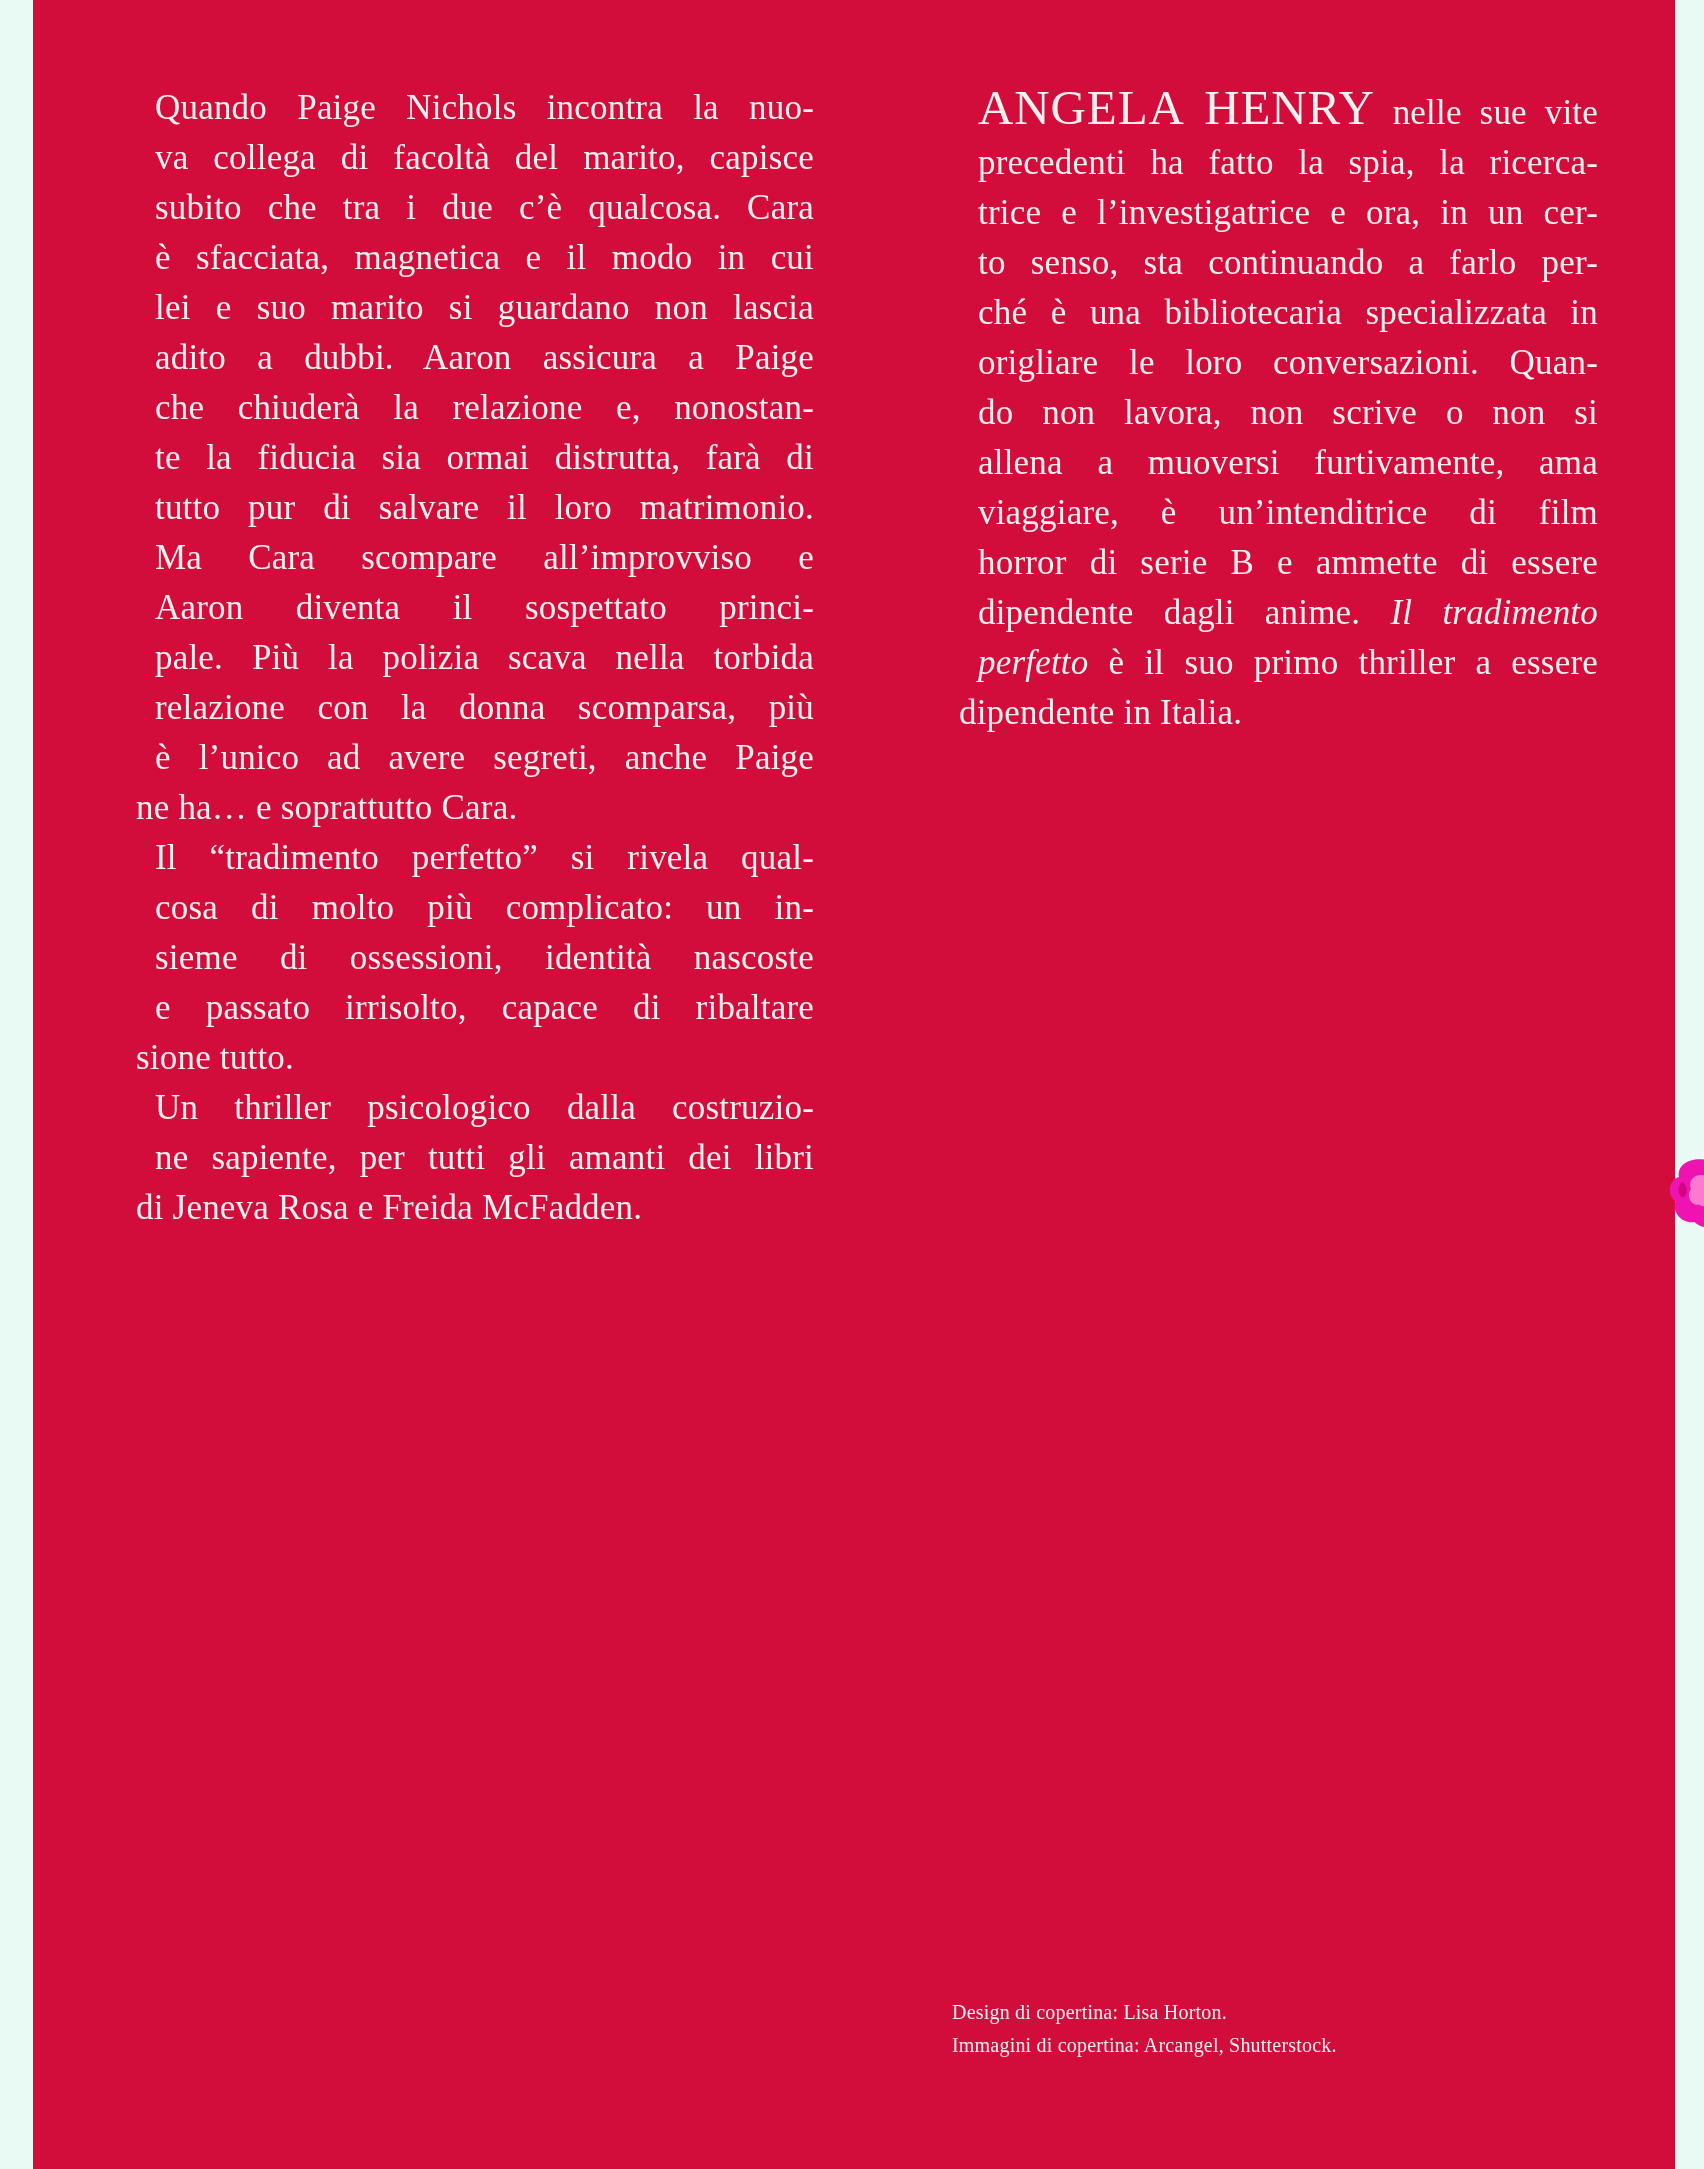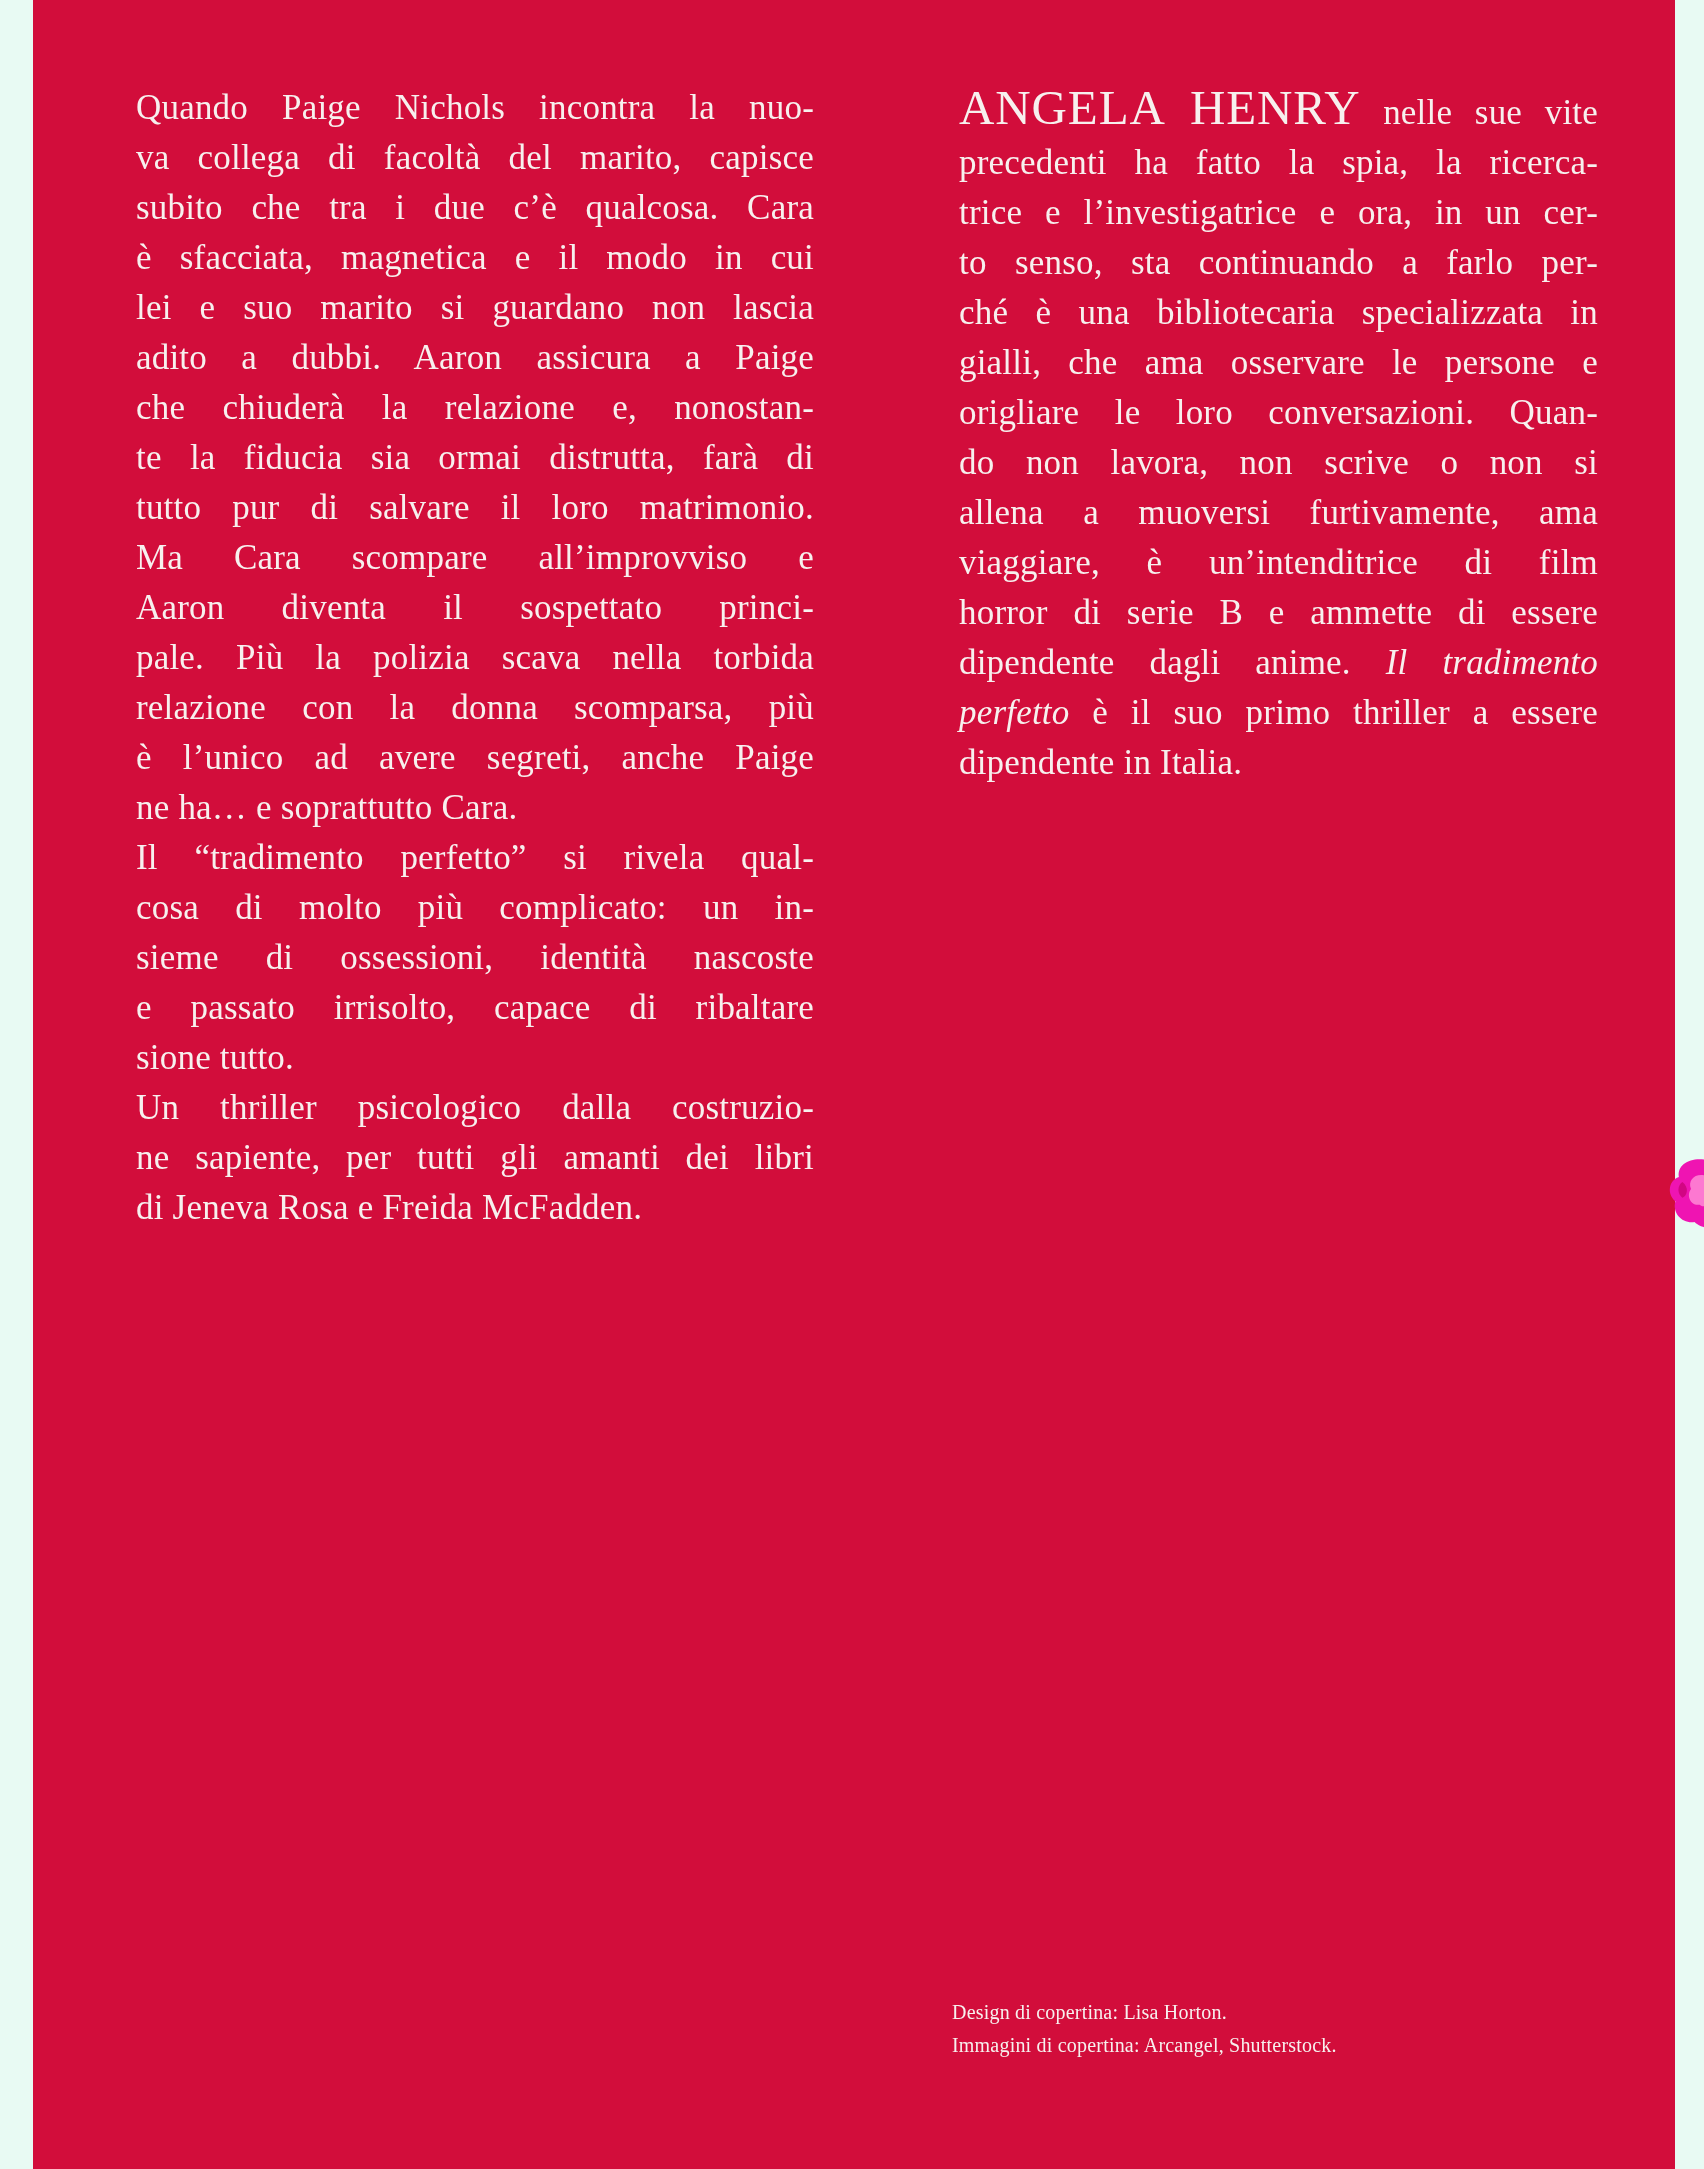--- a/index.html
+++ b/index.html
@@ -18,21 +18,21 @@
   .col{
     position:absolute;
     color:var(--ink,#f7f0ee);
     font-size:35px;
     line-height:50px;
     letter-spacing:0.2px;
   }
   .col-left{left:103px;top:83px;width:678px;}
   .col-right{left:926px;top:83px;width:639px;}
   .line{white-space:normal;}
-  .line.just{text-align:justify;text-align-last:justify;}
+  .line.just{text-align:justify;text-align-last:justify;margin-left:19px;}
   .ital{font-style:italic;}
   .author-name{font-size:49px;letter-spacing:0.9px;}
   .credits{
     position:absolute;left:919px;top:1996px;
     color:var(--ink,#f7f0ee);
     font-size:20px;line-height:33px;
     letter-spacing:0.2px;
   }
   .blob{position:absolute;left:1665px;top:1156px;}
 </style>
@@ -68,21 +68,20 @@
         <div class="line just"><span>ne sapiente, per tutti gli amanti dei libri</span></div>
         <div class="line"><span>di Jeneva Rosa e Freida McFadden.</span></div>
       </div>
 
     <div class="col col-right">
         <div class="line just"><span class="author-name">ANGELA HENRY</span><span> nelle sue vite</span></div>
         <div class="line just"><span>precedenti ha fatto la spia, la ricerca-</span></div>
         <div class="line just"><span>trice e l’investigatrice e ora, in un cer-</span></div>
         <div class="line just"><span>to senso, sta continuando a farlo per-</span></div>
         <div class="line just"><span>ché è una bibliotecaria specializzata in</span></div>
-        <div class="line just"><span>gialli, che ama osservare le persone e</span></div>
         <div class="line just"><span>origliare le loro conversazioni. Quan-</span></div>
         <div class="line just"><span>do non lavora, non scrive o non si</span></div>
         <div class="line just"><span>allena a muoversi furtivamente, ama</span></div>
         <div class="line just"><span>viaggiare, è un’intenditrice di film</span></div>
         <div class="line just"><span>horror di serie B e ammette di essere</span></div>
         <div class="line just"><span>dipendente dagli anime. </span><span class="ital">Il tradimento</span></div>
         <div class="line just"><span class="ital">perfetto</span><span> è il suo primo thriller a essere</span></div>
         <div class="line"><span>dipendente in Italia.</span></div>
       </div>
 

